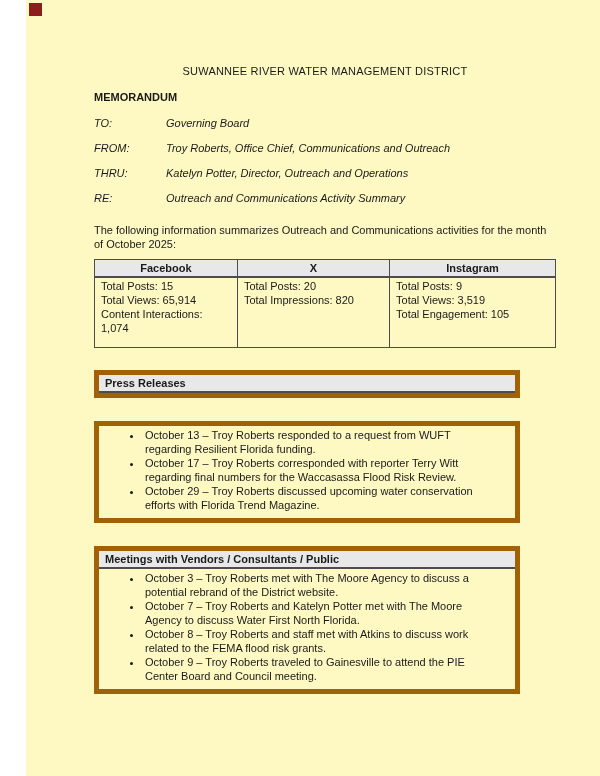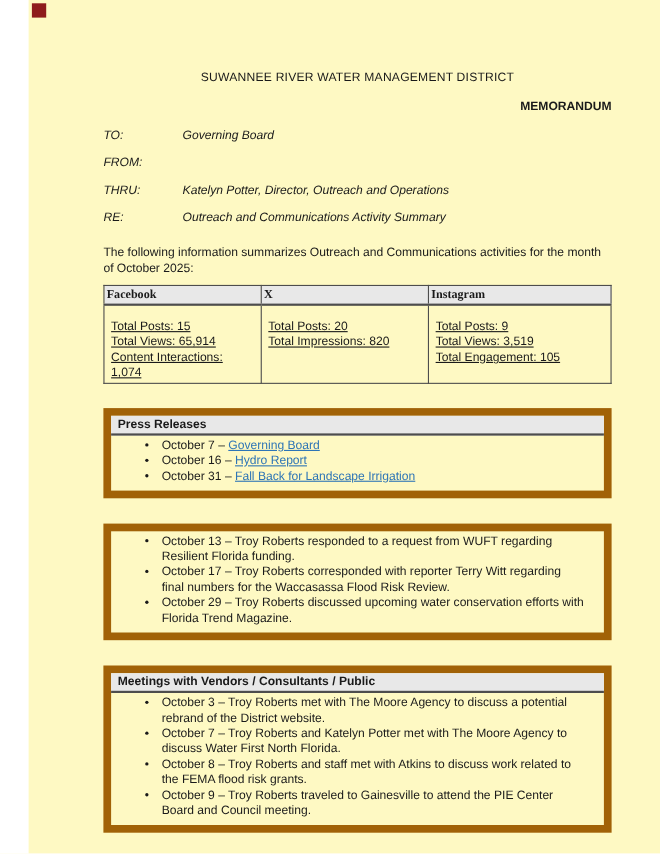--- a/index.html
+++ b/index.html
@@ -23,57 +23,55 @@
     position: absolute;
     left: 3px; top: 3px;
     width: 13px; height: 13px;
     background: #8e1c1c;
   }
   .doc-org {
     text-align: center;
     letter-spacing: 0.2px;
   }
   .doc-type {
-    text-align: right;
+    text-align: left;
     font-weight: bold;
     margin-top: 12px;
   }
   .memo-rows { margin-top: 12px; }
   .memo-row { display: flex; margin-top: 11px; font-style: italic; }
   .memo-label { width: 72px; flex: 0 0 72px; }
   .memo-value { flex: 1; }
   .intro { margin-top: 18px; width: 462px; }
   .stats-table {
     width: 462px;
     border-collapse: collapse;
     margin-top: 8px;
   }
   .stats-table th {
     background: #e8e8e8;
     border: 1px solid #4d4d4d;
     border-bottom: 2px solid #4d4d4d;
-    text-align: left;
+    text-align: center;
     font-weight: bold;
-    padding: 1px 2px;
+    padding: 1px 12px;
     height: 16px;
-    font-family: Liberation Serif, serif;
   }
   .stats-table td {
     border: 1px solid #4d4d4d;
     vertical-align: top;
-    padding: 12px 6px 2px 6px;
+    padding: 1px 6px 2px 6px;
     height: 70px;
-    text-decoration: underline;
   }
   .col-fb { width: 31%; }
   .col-x  { width: 33%; }
   .col-ig { width: 36%; }
   .section-box {
-    width: 462px;
-    border: 7px solid #a16207;
+    width: 426px;
+    border: 5px solid #a16207;
     margin-top: 23px;
   }
   .section-box.first { margin-top: 22px; }
   .section-header {
     background: #e8e8e8;
     border-bottom: 2px solid #4d4d4d;
     font-weight: bold;
     padding: 1px 6px;
   }
   .section-body ul {
@@ -99,20 +97,21 @@
   <div class="doc-org">SUWANNEE RIVER WATER MANAGEMENT DISTRICT</div>
   <div class="doc-type">MEMORANDUM</div>
 
   <div class="memo-rows">
     <div class="memo-row">
       <div class="memo-label">TO:</div>
       <div class="memo-value">Governing Board</div>
     </div>
     <div class="memo-row">
       <div class="memo-label">FROM:</div>
+      <div class="memo-value">Troy Roberts, Office Chief, Communications and Outreach</div>
     </div>
     <div class="memo-row">
       <div class="memo-label">THRU:</div>
       <div class="memo-value">Katelyn Potter, Director, Outreach and Operations</div>
     </div>
     <div class="memo-row">
       <div class="memo-label">RE:</div>
       <div class="memo-value">Outreach and Communications Activity Summary</div>
     </div>
   </div>
@@ -142,27 +141,20 @@
           <div>Total Posts: 9</div>
           <div>Total Views: 3,519</div>
           <div>Total Engagement: 105</div>
         </td>
       </tr>
     </tbody>
   </table>
 
   <div class="section-box first">
     <div class="section-header">Press Releases</div>
-    <div class="section-body">
-      <ul>
-        <li><span>October 7 – </span><a class="doc-link">Governing Board</a></li>
-        <li><span>October 16 – </span><a class="doc-link">Hydro Report</a></li>
-        <li><span>October 31 – </span><a class="doc-link">Fall Back for Landscape Irrigation</a></li>
-      </ul>
-    </div>
   </div>
 
   <div class="section-box">
     <div class="section-body">
       <ul>
         <li>October 13 – Troy Roberts responded to a request from WUFT regarding Resilient Florida funding.</li>
         <li>October 17 – Troy Roberts corresponded with reporter Terry Witt regarding final numbers for the Waccasassa Flood Risk Review.</li>
         <li>October 29 – Troy Roberts discussed upcoming water conservation efforts with Florida Trend Magazine.</li>
       </ul>
     </div>

